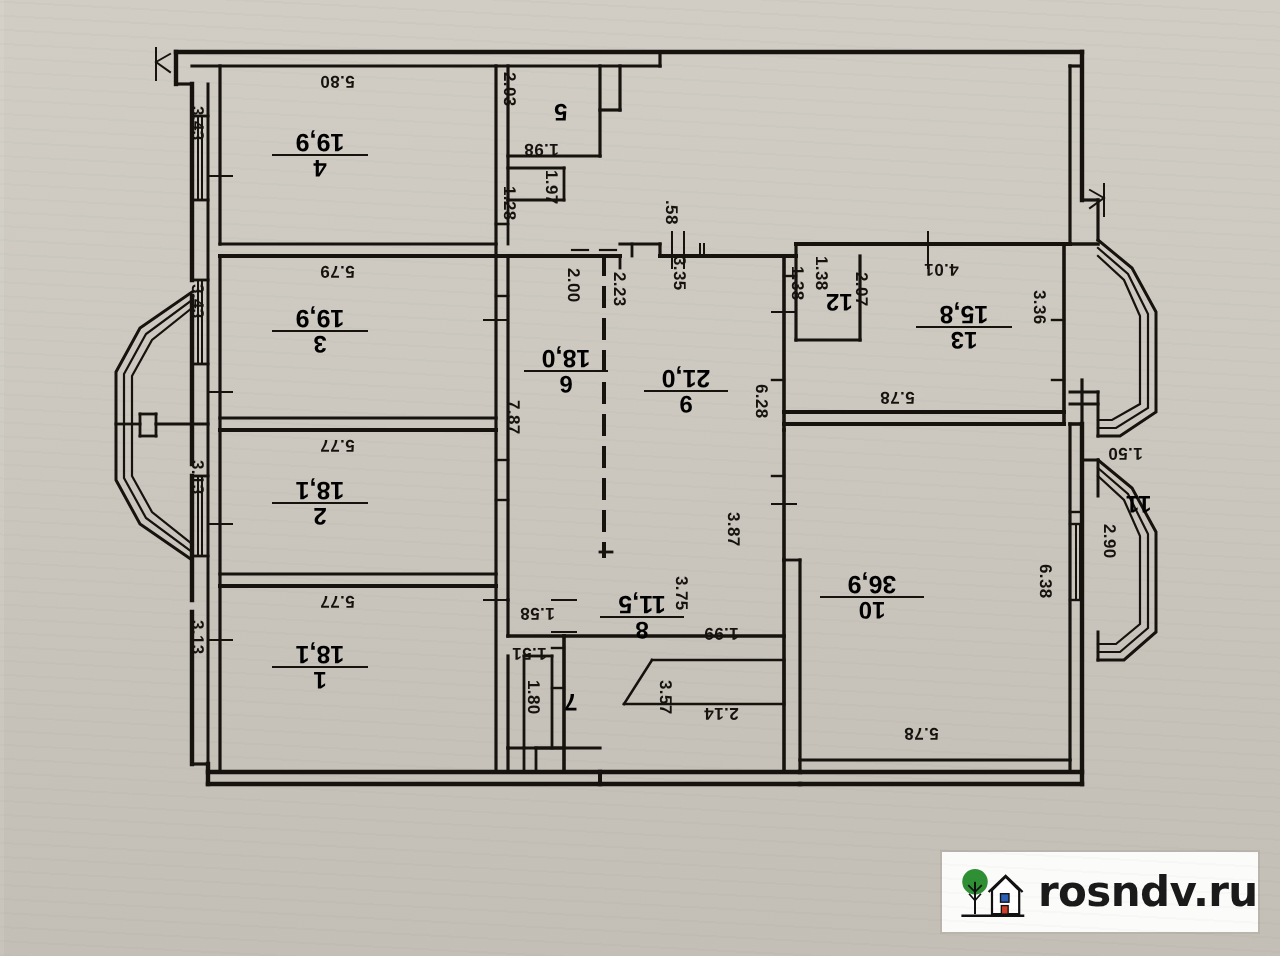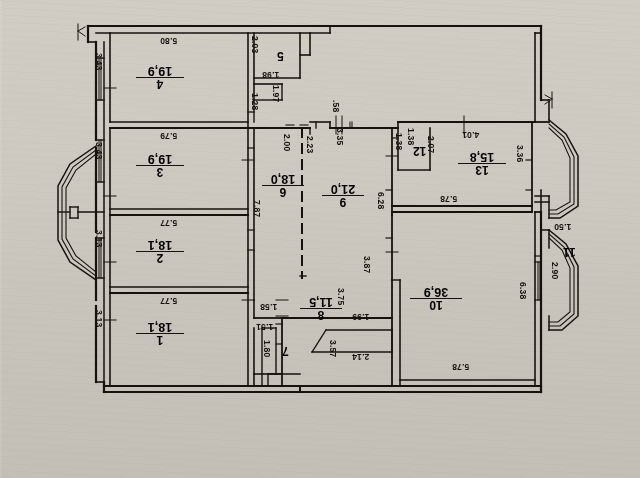--- a/index.html
+++ b/index.html
@@ -340,15 +340,28 @@
   <div class="lbl dimv" style="left:338px;top:340px;transform:rotate(90deg);transform-origin:left top;">3.57</div>
   <div class="lbl rot dim" style="left:352px;top:312px;">1.99</div>
   <div class="lbl rot dim" style="left:352px;top:352px;">2.14</div>
 
   <div class="roomnumonly" style="left:282px;top:344px;">7</div>
   <div class="lbl dimv" style="left:272px;top:340px;transform:rotate(90deg);transform-origin:left top;">1.80</div>
   <div class="lbl rot dim" style="left:256px;top:322px;">1.51</div>
 
   <div class="lbl rot dim" style="left:260px;top:302px;">1.58</div>
 
+  <div id="wm">
+    <svg class="logo" viewBox="0 0 40 34">
+      <circle cx="10" cy="11" r="7.5" fill="#2f8f34"></circle>
+      <path d="M10,11 L10,30" stroke="#111" stroke-width="1.2"></path>
+      <path d="M10,17 L6,13 M10,17 L14,13 M10,22 L6.5,18 M10,22 L13.5,18" stroke="#111" stroke-width="1"></path>
+      <path d="M20,16 L28,8 L36,16 L36,30 L20,30 Z" fill="#ffffff" stroke="#111" stroke-width="1.3"></path>
+      <path d="M18,17 L28,7.5 L38,17" fill="none" stroke="#111" stroke-width="1.4"></path>
+      <rect x="25" y="18" width="5" height="5" fill="#2b5fb8" stroke="#111" stroke-width=".8"></rect>
+      <rect x="25.5" y="25" width="4" height="5" fill="#d0402a" stroke="#111" stroke-width=".8"></rect>
+      <path d="M2,31 L39,31" stroke="#111" stroke-width="1.4"></path>
+    </svg>
+    <span class="txt">rosndv.ru</span>
+  </div>
 
   <div id="grain"></div>
 </div>
 
 </body></html>

